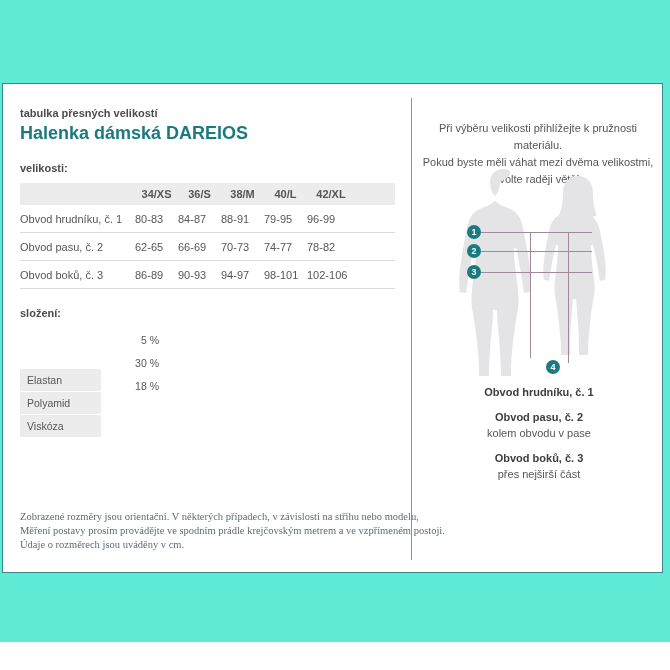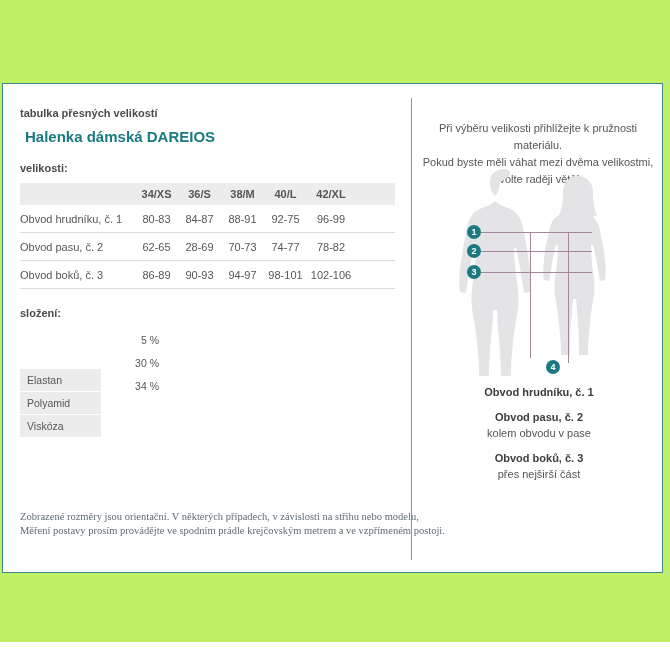--- a/index.html
+++ b/index.html
@@ -1,42 +1,42 @@
 <!DOCTYPE html>
 <html><head>
 <meta charset="utf-8">
 <style>
   html,body{margin:0;padding:0;background:#fff;}
   .page{
-    position:relative;width:670px;height:642px;background:#bef264;overflow:hidden;
+    position:relative;width:670px;height:642px;background:#5eead4;overflow:hidden;
     font-family:"Liberation Sans","DejaVu Sans",sans-serif;color:#4b4b4b;
   }
   .frame{
     position:absolute;left:2px;top:83px;width:661px;height:490px;
     border:1px solid #3d868d;box-sizing:border-box;background:#fff;
   }
   .divider{position:absolute;left:411px;top:98px;width:1px;height:462px;background:#7e9aa0;}
 
   
   .eyebrow{position:absolute;left:20px;top:107px;font-size:11px;font-weight:bold;color:#4b4b4b;}
-  .title{position:absolute;left:20px;top:123px;margin:5px;font-size:15px;font-weight:bold;color:#1b7a80;}
+  .title{position:absolute;left:20px;top:123px;margin:0;font-size:18px;font-weight:bold;color:#1b7a80;}
   .sec-label{position:absolute;left:20px;font-size:11px;font-weight:bold;color:#4b4b4b;}
   .sec-label.sizes{top:162px;}
   .sec-label.comp{top:307px;}
 
   table.size-table{
     position:absolute;left:20px;top:183px;width:375px;
     border-collapse:collapse;table-layout:fixed;font-size:11px;color:#565656;
   }
   table.size-table th{
     background:#ececec;font-weight:bold;height:22px;text-align:center;color:#565656;padding:0;margin-top:30px;
   }
   table.size-table th.lbl{text-align:left;}
   table.size-table td{
-    height:27px;text-align:center;border-bottom:1px solid #dcdcdc;padding:0;
+    height:27px;border-bottom:1px solid #dcdcdc;padding:0;
   }
   table.size-table td.lbl{text-align:left;}
 
   .comp-table{position:absolute;left:20px;top:329px;width:160px;font-size:10.5px;color:#565656;}
   .comp-row{position:relative;height:22px;margin-bottom:1px;}
   .comp-mat{position:absolute;left:0;top:0;width:74px;padding-left:7px;height:22px;line-height:22px;background:#ececec;white-space:nowrap;margin-top:40px;}
   .comp-pct{position:absolute;left:101px;top:0;width:38px;height:22px;line-height:22px;text-align:right;}
 
   .notes{position:absolute;left:20px;top:510px;font-size:10.5px;line-height:14px;color:#5f6b73;font-family:Liberation Serif, serif;}
 
@@ -87,28 +87,28 @@
         <th>42/XL</th>
         <th></th>
       </tr>
     </thead>
     <tbody>
       <tr>
         <td class="lbl">Obvod hrudníku, č. 1</td>
         <td>80-83</td>
         <td>84-87</td>
         <td>88-91</td>
-        <td>92-75</td>
+        <td>79-95</td>
         <td>96-99</td>
         <td></td>
       </tr>
       <tr>
         <td class="lbl">Obvod pasu, č. 2</td>
         <td>62-65</td>
-        <td>28-69</td>
+        <td>66-69</td>
         <td>70-73</td>
         <td>74-77</td>
         <td>78-82</td>
         <td></td>
       </tr>
       <tr>
         <td class="lbl">Obvod boků, č. 3</td>
         <td>86-89</td>
         <td>90-93</td>
         <td>94-97</td>
@@ -124,27 +124,28 @@
     <div class="comp-row">
       <div class="comp-mat">Elastan</div>
       <div class="comp-pct">5 %</div>
     </div>
     <div class="comp-row">
       <div class="comp-mat">Polyamid</div>
       <div class="comp-pct">30 %</div>
     </div>
     <div class="comp-row">
       <div class="comp-mat">Viskóza</div>
-      <div class="comp-pct">34 %</div>
+      <div class="comp-pct">18 %</div>
     </div>
   </div>
 
   <div class="notes">
     <div class="note-line">Zobrazené rozměry jsou orientační. V některých případech, v závislosti na střihu nebo modelu,</div>
     <div class="note-line">Měření postavy prosím provádějte ve spodním prádle krejčovským metrem a ve vzpřímeném postoji.</div>
+    <div class="note-line">Údaje o rozměrech jsou uváděny v cm.</div>
   </div>
 
   <div class="intro">
     <div>Při výběru velikosti přihlížejte k pružnosti materiálu.</div>
     <div>Pokud byste měli váhat mezi dvěma velikostmi,</div>
     <div>zvolte raději větší.</div>
   </div>
 
   <svg class="figures" viewBox="0 0 212 210" xmlns="http://www.w3.org/2000/svg">
     <path fill="#e4e4e7" d="M65,2c-7,0-13,5-13,13c0,6,2,11,5,14v5c-3,3-8,5-13,7c-8,3-12,8-14,16c-3,12-6,30-8,45c-1,9-1,17,0,23l6,1c2-13,5-33,8-45h2c0,10-1,20-3,33c-2,14-2,24,0,33c2,13,4,25,5,38c1,10,1,18,1,24h10c0-11,1-26,2-38c1-9,2-19,2-28h4c0,9,1,19,2,28c1,12,2,27,2,38h10c0-6,0-14,1-24c1-13,3-25,5-38c2-9,2-19,0-33c-2-13-3-23-3-33h2c3,12,6,32,8,45l6-1c1-6,1-14,0-23c-2-15-5-33-8-45c-2-8-6-13-14-16c-5-2-10-4-13-7v-5c3-3,5-8,5-14C78,7,72,2,65,2z"></path>

